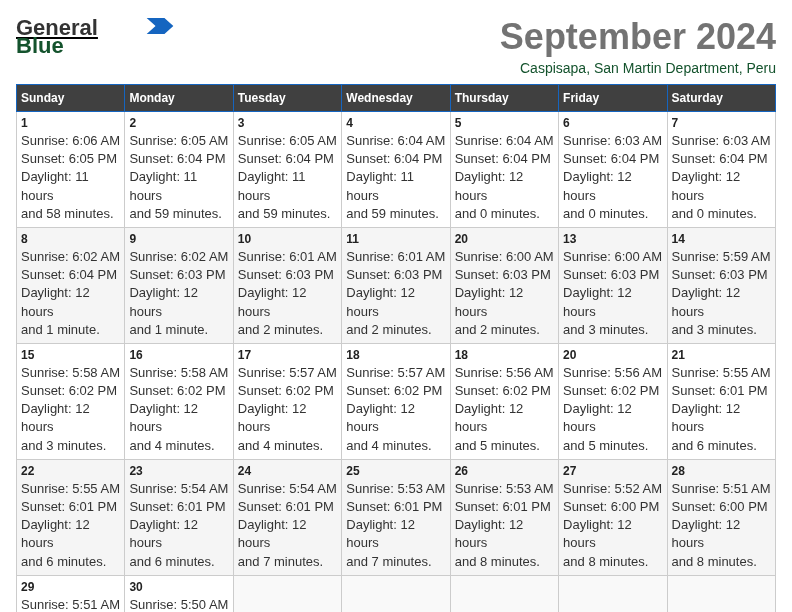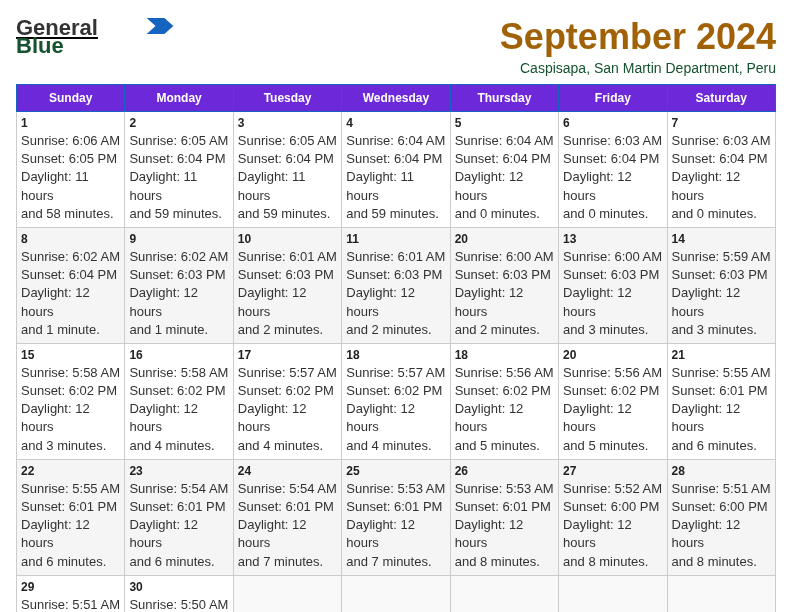--- a/index.html
+++ b/index.html
@@ -32,38 +32,38 @@
       height: 16px;
       margin-left: 48px;
       margin-top: -4px;
     }
     .title-block {
       text-align: right;
     }
     .month-title {
       font-size: 36px;
       font-weight: bold;
-      color: #a16207;
+      color: #737373;
       margin-left: 28px;
     }
     .subtitle {
       font-size: 14px;
       color: #14532d;
       margin-top: 2px;
     }
     .calendar {
       width: 100%;
       border-collapse: collapse;
       font-size: 10px;
     }
     .calendar th {
-      background: #6d28d9;
+      background: #404040;
       color: #fff;
       padding: 6px 4px;
-      text-align: center;
+      text-align: left;
       font-size: 12px;
       font-weight: bold;
       border: 1px solid #1565c0;
     }
     .calendar td {
       border: 1px solid #ccc;
       vertical-align: top;
       padding: 4px 4px;
       width: 108px;
       min-height: 80px;

